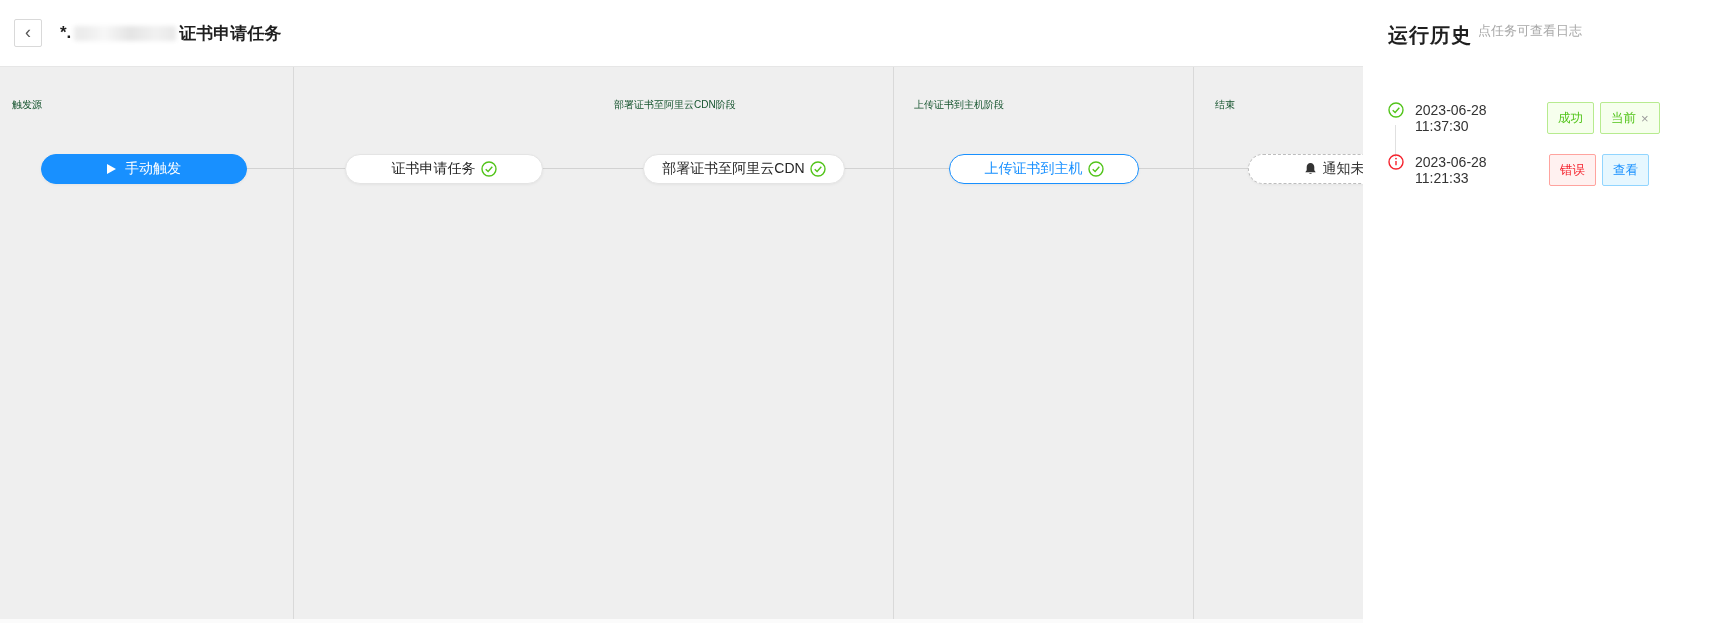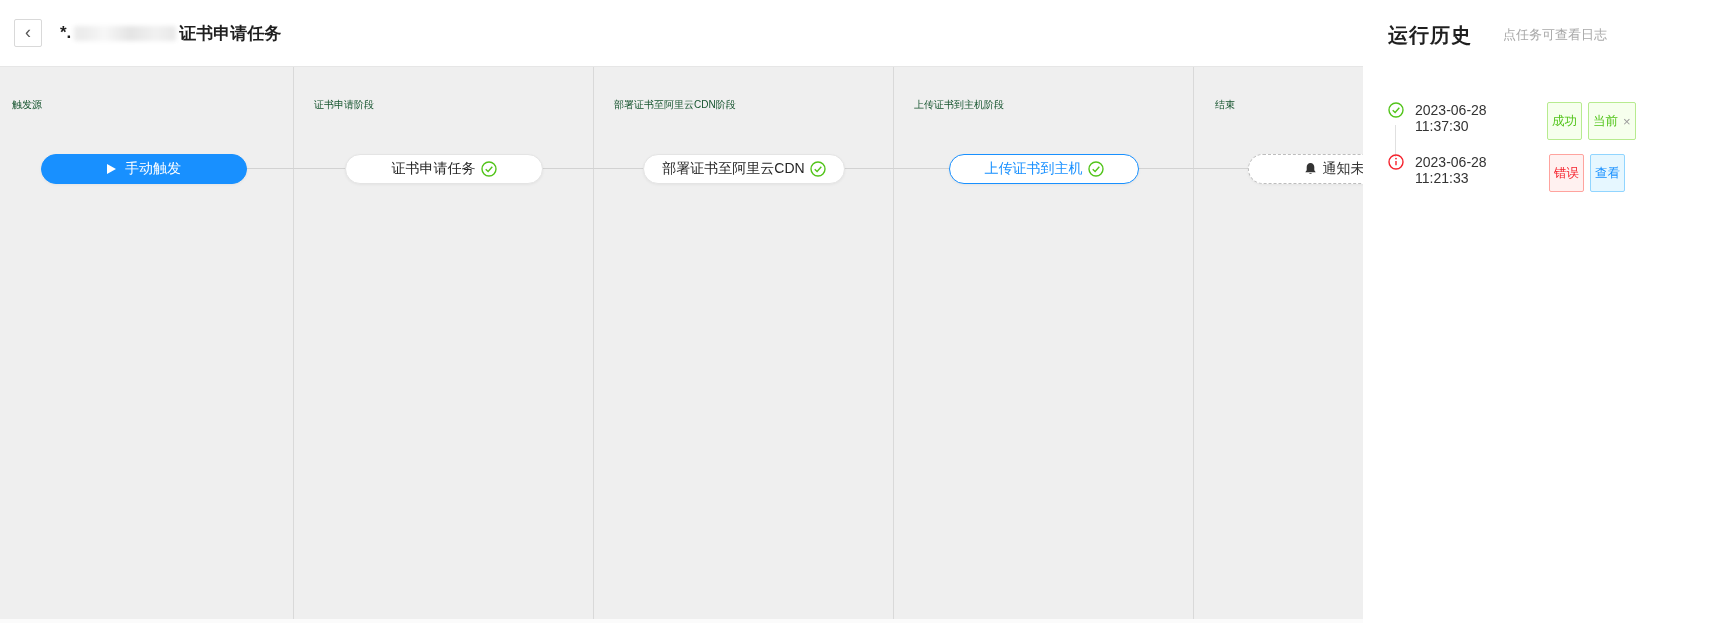--- a/index.html
+++ b/index.html
@@ -89,40 +89,40 @@
     background: #fbfbfb; z-index: 2;
   }
 
   
   .panel {
     position: absolute; left: 1363px; top: 0; width: 351px; height: 100%;
     background: #fff; z-index: 5;
   }
   .panel-head {
     position: absolute; left: 25px; top: 22px;
-    display: flex; align-items: center; gap: 25px;
+    display: flex; align-items: flex-start;
   }
   .panel-title { font-size: 20px; font-weight: bold; color: #1f1f1f; letter-spacing: 1px; }
   .panel-subtitle { font-size: 13px; color: #a8a8a8; margin-left: 6px; padding-bottom: 2px; }
 
   .entry {
     position: absolute; left: 25px; height: 24px;
     display: flex; align-items: flex-start; cursor: pointer;
   }
   .entry-1 { top: 102px; }
   .entry-2 { top: 154px; }
   .entry-icon { width: 16px; height: 16px; flex: 0 0 16px; }
   .entry-time { font-size: 14px; color: #333; margin-left: 11px; width: 126px; }
   .timeline-line {
     position: absolute; left: 32px; top: 125px; width: 1px; height: 32px;
     background: #e0e0e0;
   }
 
   .tag {
-    height: 38px; padding: 0 4px; margin-left: 6px;
+    height: 32px; padding: 0 10px; margin-left: 6px;
     border: 1px solid; border-radius: 2px;
     display: inline-flex; align-items: center;
     font-size: 12.5px; line-height: 1;
   }
   .tag-green { color: #52c41a; background: #f6ffed; border-color: #b7eb8f; }
   .tag-red   { color: #f5222d; background: #fff1f0; border-color: #ffa39e; margin-left: 8px; }
   .tag-blue  { color: #1890ff; background: #e6f7ff; border-color: #91d5ff; cursor: pointer; }
   .tag-close { color: #9b9b9b; font-size: 13px; margin-left: 5px; cursor: pointer; }
 </style>
 </head>
@@ -138,23 +138,20 @@
     <span>证书申请任务</span>
   </div>
   <button class="edit-btn">编 辑</button>
 </div>
 
 <div class="flow">
 
   <div class="col col-1">
     <div class="col-label">触发源</div>
   </div>
-  <div class="col col-2">
-    <div class="col-label">证书申请阶段</div>
-  </div>
   <div class="col col-3">
     <div class="col-label">部署证书至阿里云CDN阶段</div>
   </div>
   <div class="col col-4">
     <div class="col-label">上传证书到主机阶段</div>
   </div>
   <div class="col col-5">
     <div class="col-label">结束</div>
   </div>
 

